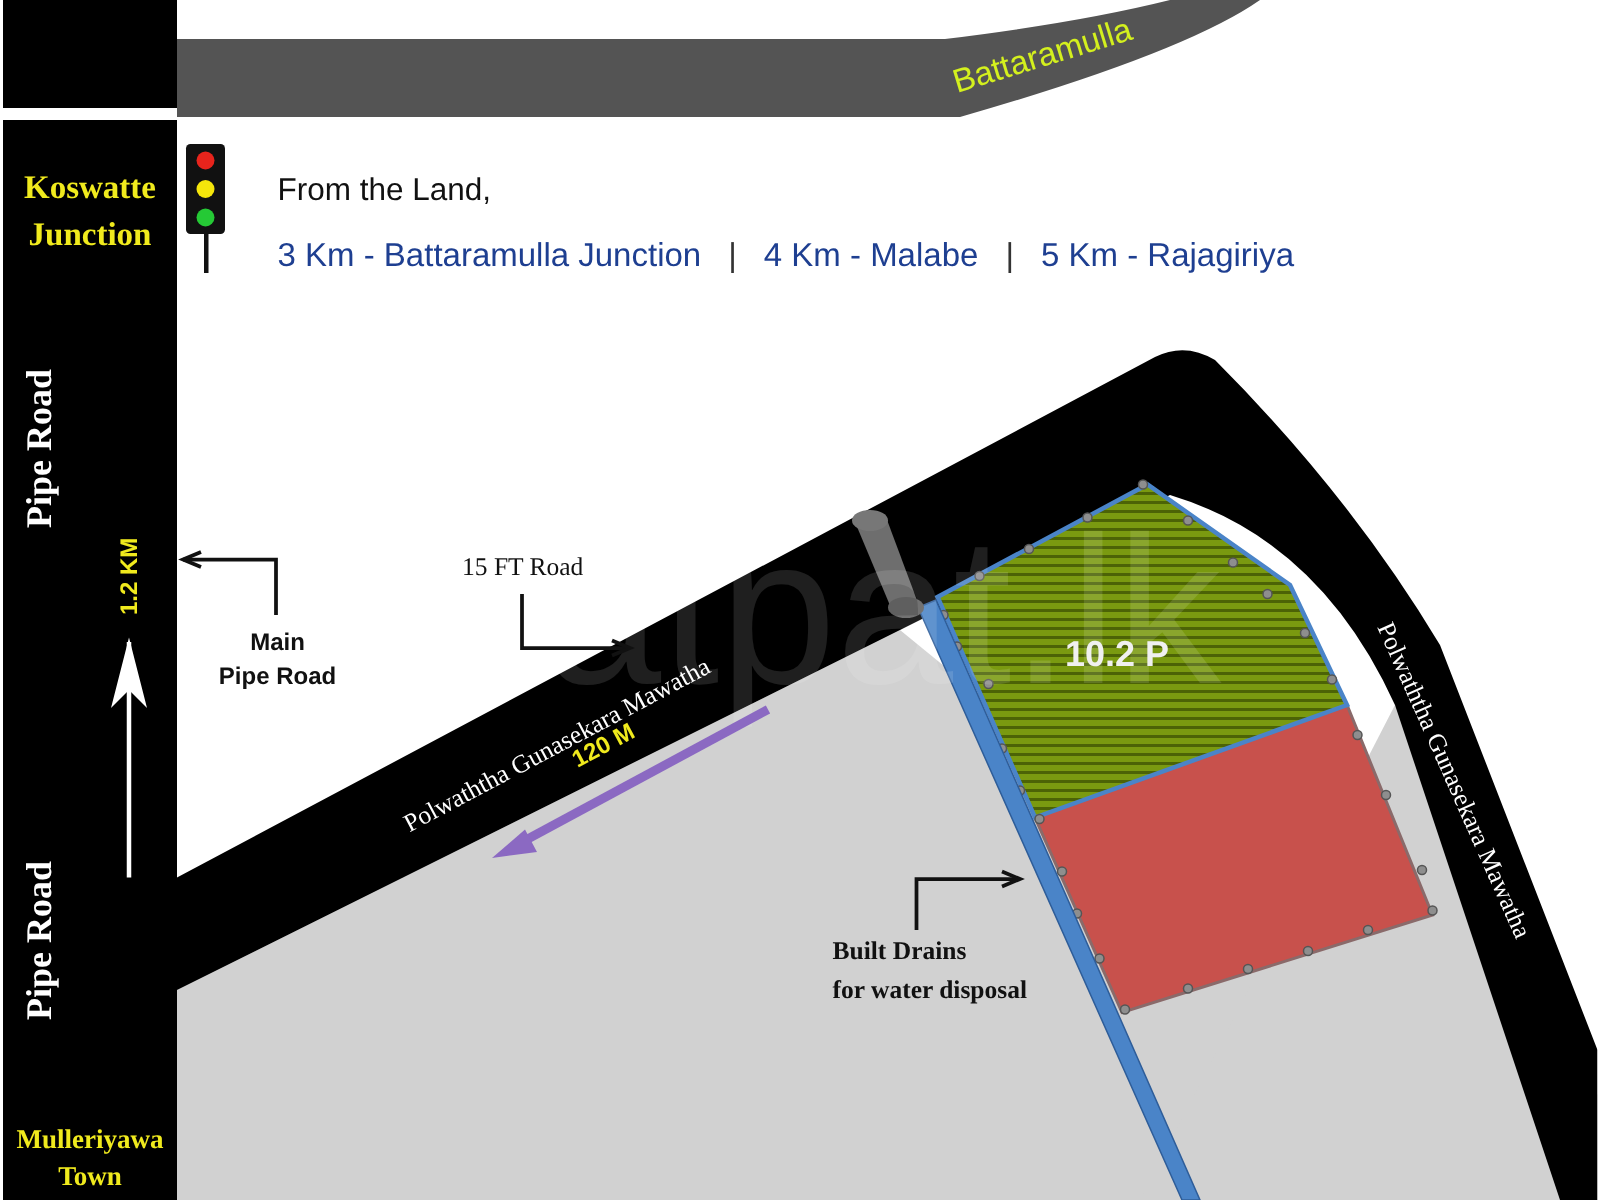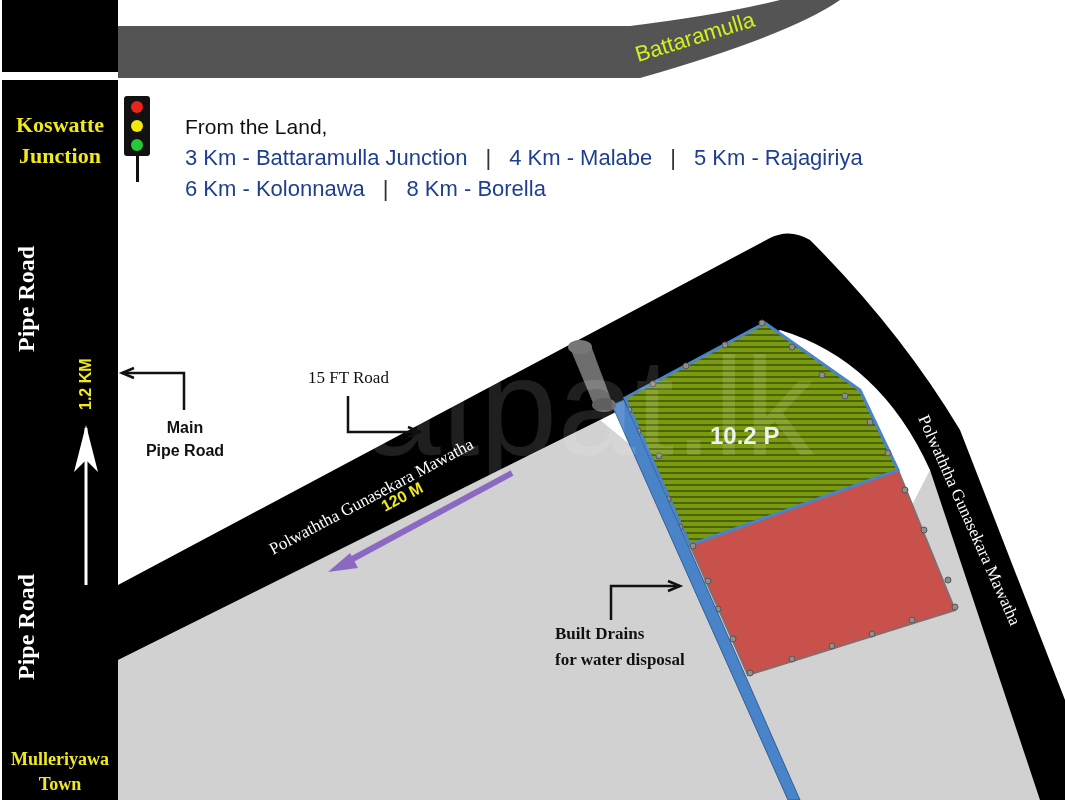--- a/index.html
+++ b/index.html
@@ -2,21 +2,21 @@
 <html><head>
   <meta charset="utf-8">
   <style>
     html, body { margin: 0; padding: 0; }
     body { width: 1065px; height: 800px; position: relative; overflow: hidden; background: #ffffff; font-family: "Liberation Sans", sans-serif; }
     svg.map { position: absolute; left: 0; top: 0; }
     .serif { font-family: "Liberation Serif", serif; }
     .sans { font-family: "Liberation Sans", sans-serif; }
     .info-block { position: absolute; left: 185px; top: 112px; }
     .info-title { font-size: 21px; font-weight: normal; color: #111111; line-height: 30px; }
-    .info-line { font-size: 22px; color: #1e3f91; line-height: 31px; white-space: nowrap; }
+    .info-line { font-size: 22px; color: #1e3f91; line-height: 31px; white-space: nowrap; margin-top: 12px; }
     .info-line .sep { color: #333333; margin: 0 18px; }
   </style>
 </head>
 <body>
 
 <svg class="map" width="1065" height="800" viewBox="0 0 1065 800" xmlns="http://www.w3.org/2000/svg">
   <defs>
     <pattern id="stripes" width="8" height="6" patternUnits="userSpaceOnUse">
       <rect width="8" height="6" fill="#7a9a10"></rect>
       <rect y="4" width="8" height="2" fill="#4c6306"></rect>
@@ -133,16 +133,13 @@
   </g>
   <text class="serif" font-weight="bold" font-size="17" fill="#111" x="555" y="639">Built Drains</text>
   <text class="serif" font-weight="bold" font-size="17" fill="#111" x="555" y="665">for water disposal</text>
 </svg>
 
 <div class="info-block">
   <div class="info-title">From the Land,</div>
   <div class="info-line">
     <span>3 Km - Battaramulla Junction</span><span class="sep">|</span><span>4 Km - Malabe</span><span class="sep">|</span><span>5 Km - Rajagiriya</span>
   </div>
-  <div class="info-line">
-    <span>6 Km - Kolonnawa</span><span class="sep">|</span><span>8 Km - Borella</span>
-  </div>
 </div>
 
 </body></html>

